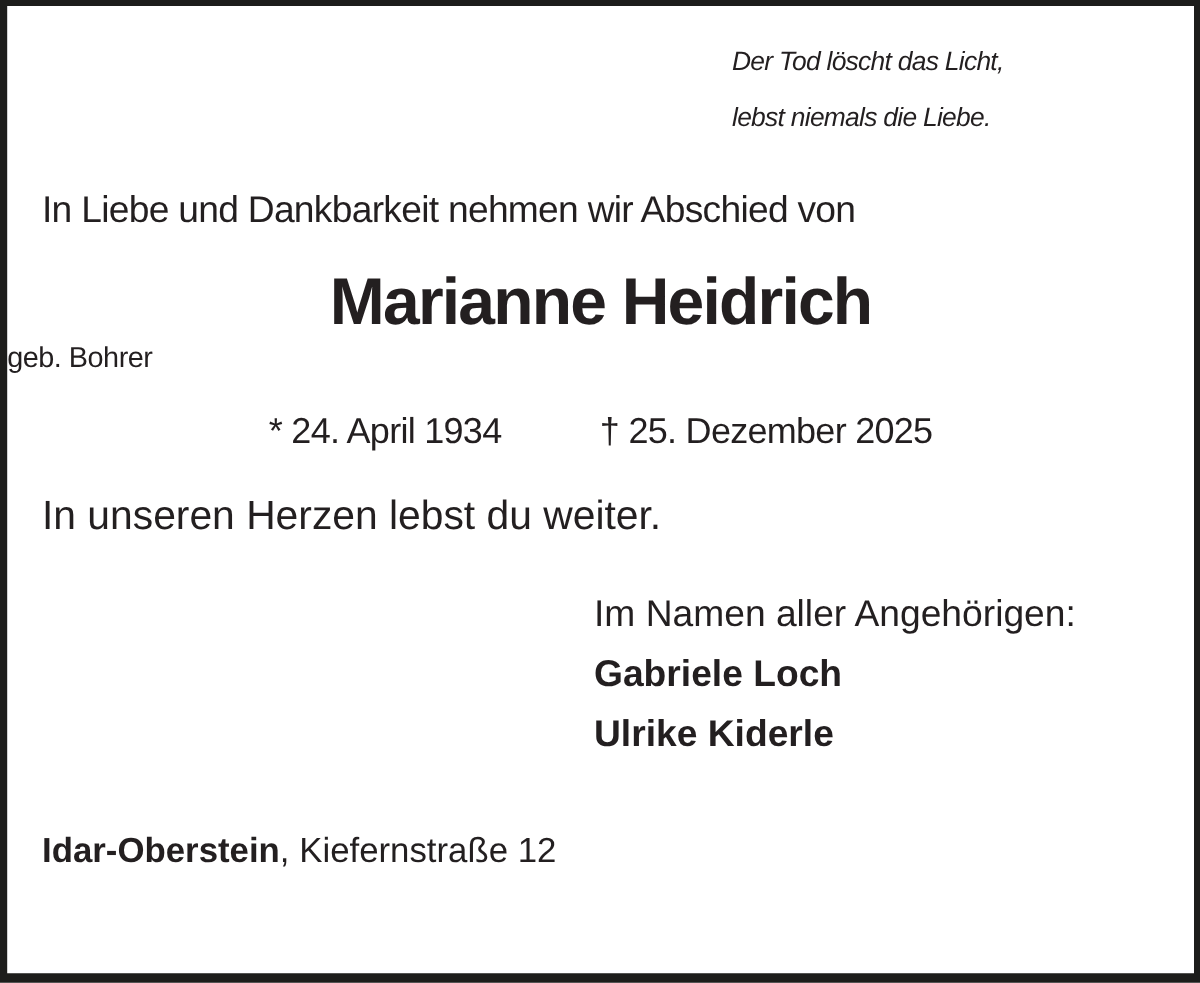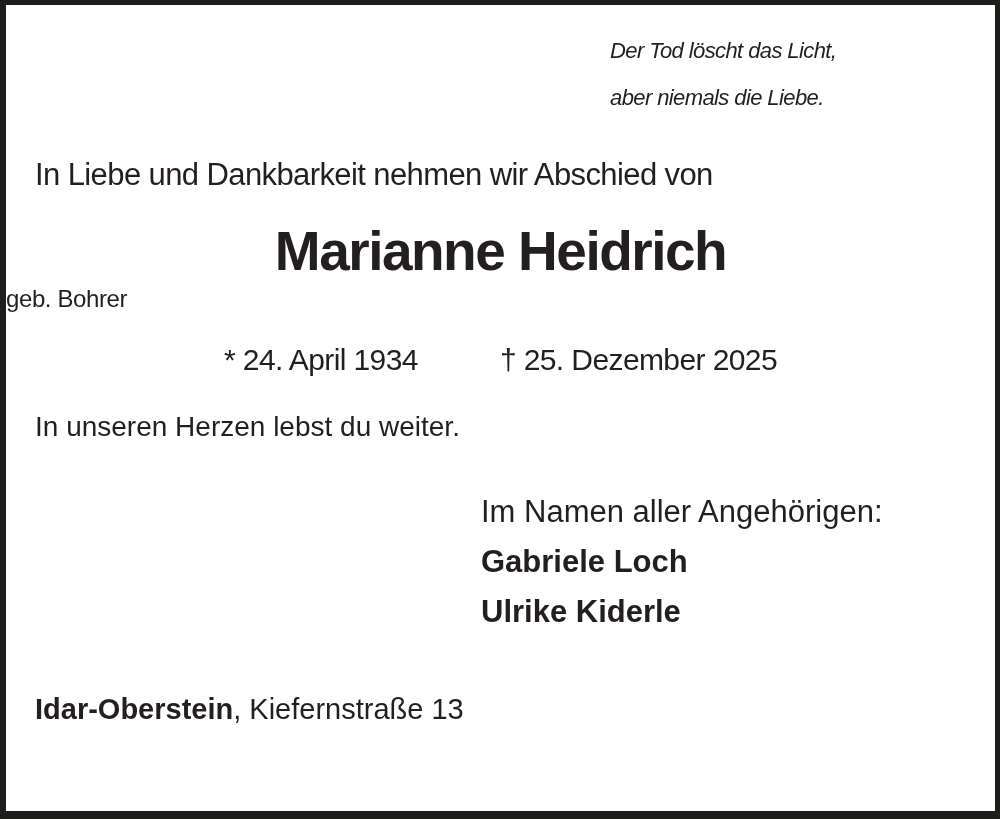--- a/index.html
+++ b/index.html
@@ -62,25 +62,25 @@
     width: 989px;
     display: flex;
     justify-content: center;
     gap: 82px;
     font-size: 30px;
     letter-spacing: -0.6px;
   }
 
   .memorial-line {
     left: 29px; top: 406px;
-    font-size: 28px;
+    font-size: 34px;
   }
 
   .family-block {
-    left: 475px; top: 482px;
+    left: 489px; top: 482px;
     font-size: 31px;
     line-height: 50px;
   }
   .family-name { font-weight: bold; }
 
   .location-line {
     left: 29px; top: 688px;
     font-size: 29px;
   }
   .location-city { font-weight: bold; }
@@ -91,21 +91,21 @@
     letter-spacing: -0.7px;
   }
 </style>
 </head>
 <body>
 
 <div class="notice-frame">
 
   <div class="abs quote-block">
     <div>Der Tod löscht das Licht,</div>
-    <div>aber niemals die Liebe.</div>
+    <div>lebst niemals die Liebe.</div>
   </div>
 
   <div class="abs name-line">Marianne Heidrich</div>
 
   <div class="abs intro-line">In Liebe und Dankbarkeit nehmen wir Abschied von</div>
 
   <div class="abs maiden-line">geb. Bohrer</div>
 
   <div class="abs dates-line">
     <span>* 24. April 1934</span>
@@ -114,17 +114,17 @@
 
   <div class="abs memorial-line">In unseren Herzen lebst du weiter.</div>
 
   <div class="abs family-block">
     <div>Im Namen aller Angehörigen:</div>
     <div class="family-name">Gabriele Loch</div>
     <div class="family-name">Ulrike Kiderle</div>
   </div>
 
   <div class="abs location-line">
-    <span class="location-city">Idar-Oberstein</span><span>, Kiefernstraße 13</span>
+    <span class="location-city">Idar-Oberstein</span><span>, Kiefernstraße 12</span>
   </div>
 
 
 </div>
 
 </body></html>

